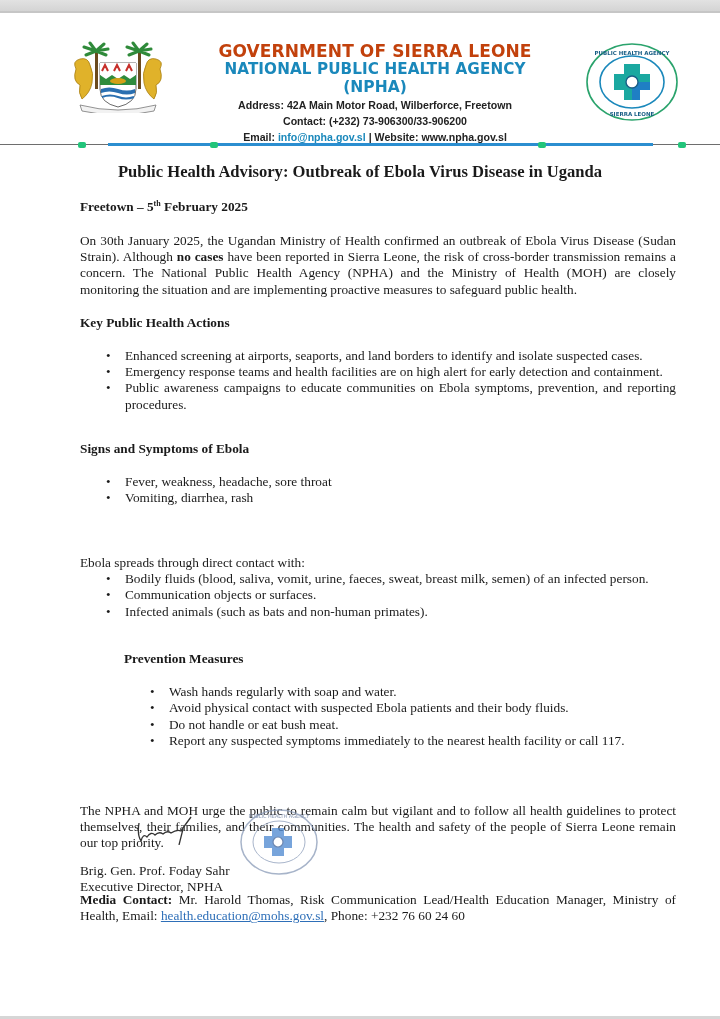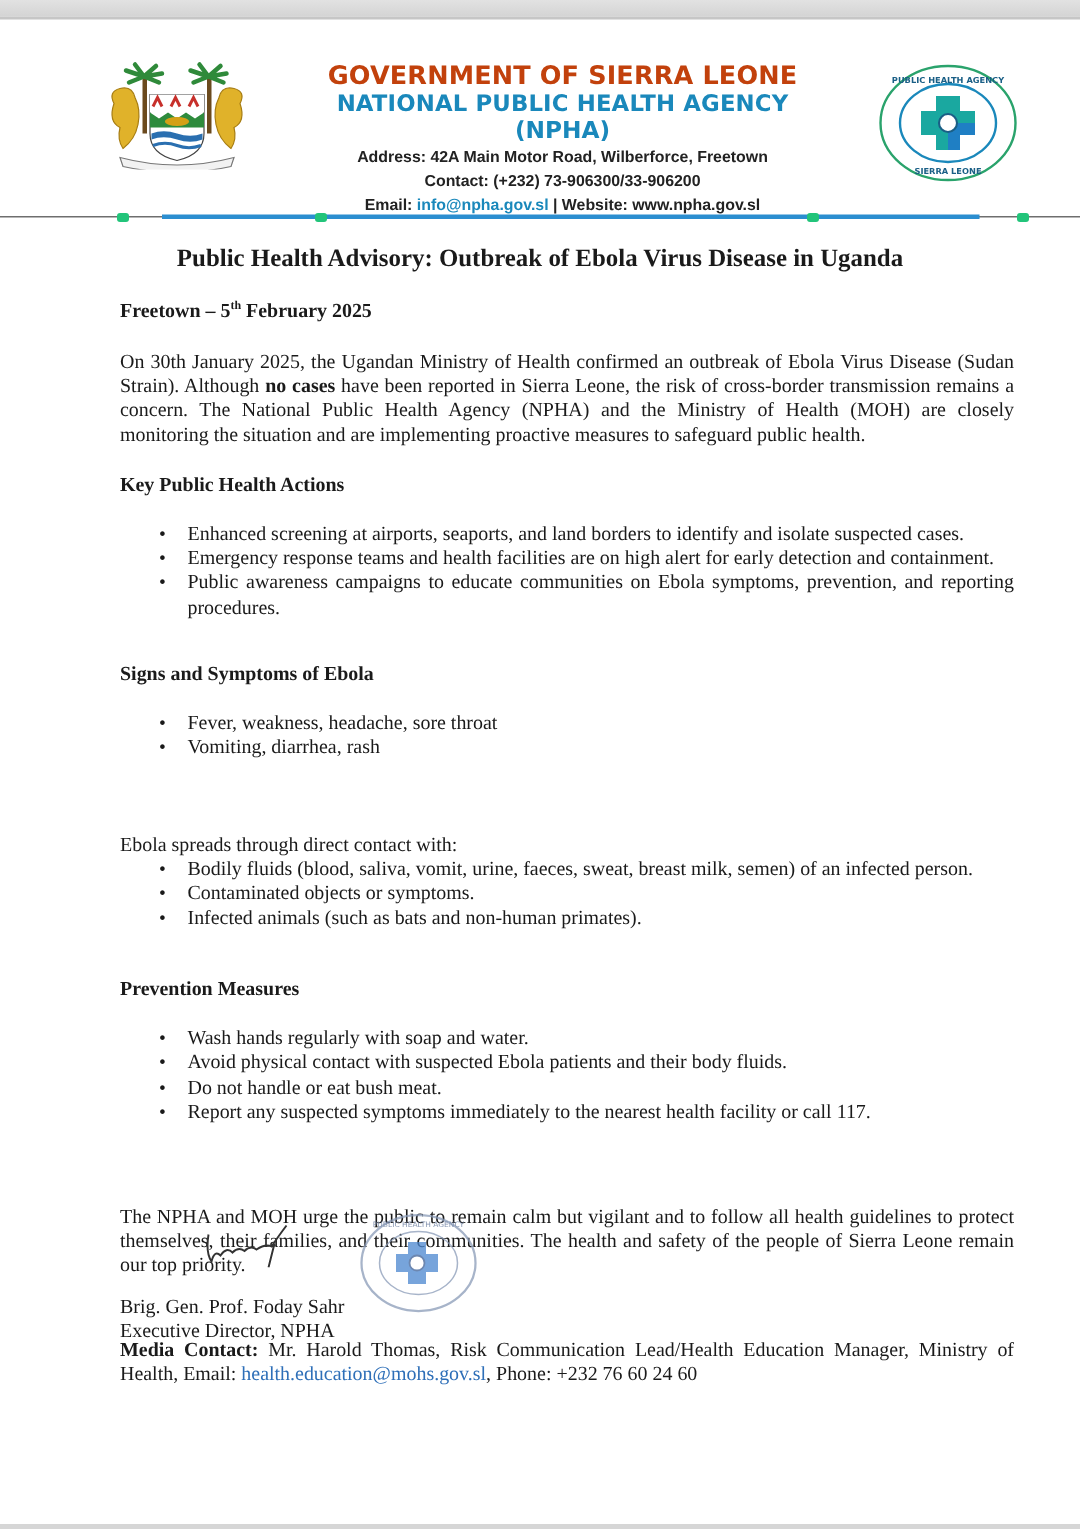--- a/index.html
+++ b/index.html
@@ -42,30 +42,30 @@
   .dateline sup { font-size: 8px; vertical-align: 5px; }
   .content { position: absolute; left: 80px; width: 596px; font-size: 13.3px; line-height: 16.2px; }
   .para { text-align: justify; }
   .heading { font-weight: bold; font-size: 13.3px; }
   ul.bullets { list-style: none; margin: 0; padding: 0; }
   ul.bullets li { position: relative; padding-left: 45px; text-align: justify; }
   ul.bullets li::before { content: "\2022"; position: absolute; left: 26px; top: 0; font-size: 13px; }
   .sec-actions { top: 233px; }
   .sec-symptoms { top: 441px; }
   .sec-spreads { top: 538px; }
-  .sec-prevention { top: 651px; }
+  .sec-prevention { top: 651px; margin-left: 44px; }
   .sec-closing { top: 763px; margin-top: 40px; }
   .gap-med { height: 17px; }
 
   .signature { position: absolute; left: 133px; top: 815px; width: 62px; height: 30px; }
   .stamp { position: absolute; left: 238px; top: 808px; width: 82px; height: 68px; }
   .signatory { position: absolute; left: 80px; top: 843px; font-size: 13.3px; line-height: 16.2px; margin-top: 20px; }
   .media { position: absolute; left: 80px; top: 892px; width: 596px; font-size: 13.3px; line-height: 16.2px; text-align: justify; }
   .media b { font-weight: bold; }
-  .media a { color: #2e6fb8; }
+  .media a { color: #2e6fb8; text-decoration: underline; }
 </style>
 </head>
 <body>
 
 <div class="topbar"></div>
 
 <div class="letterhead">
   <svg class="coat" viewBox="0 0 112 72">
 
     <rect x="33" y="10" width="3" height="38" fill="#6b4a1e"></rect>
@@ -142,21 +142,21 @@
     <li>Fever, weakness, headache, sore throat</li>
     <li>Vomiting, diarrhea, rash</li>
   </ul>
 </div>
 
 <div class="content sec-spreads">
   <div class="gap-med"></div>
   <div>Ebola spreads through direct contact with:</div>
   <ul class="bullets">
     <li>Bodily fluids (blood, saliva, vomit, urine, faeces, sweat, breast milk, semen) of an infected person.</li>
-    <li>Contaminated objects or symptoms.</li>
+    <li>Communication objects or surfaces.</li>
     <li>Infected animals (such as bats and non-human primates).</li>
   </ul>
 </div>
 
 <div class="content sec-prevention">
   <div class="heading">Prevention Measures</div>
   <div class="gap-med"></div>
   <ul class="bullets">
     <li>Wash hands regularly with soap and water.</li>
     <li>Avoid physical contact with suspected Ebola patients and their body fluids.</li>

